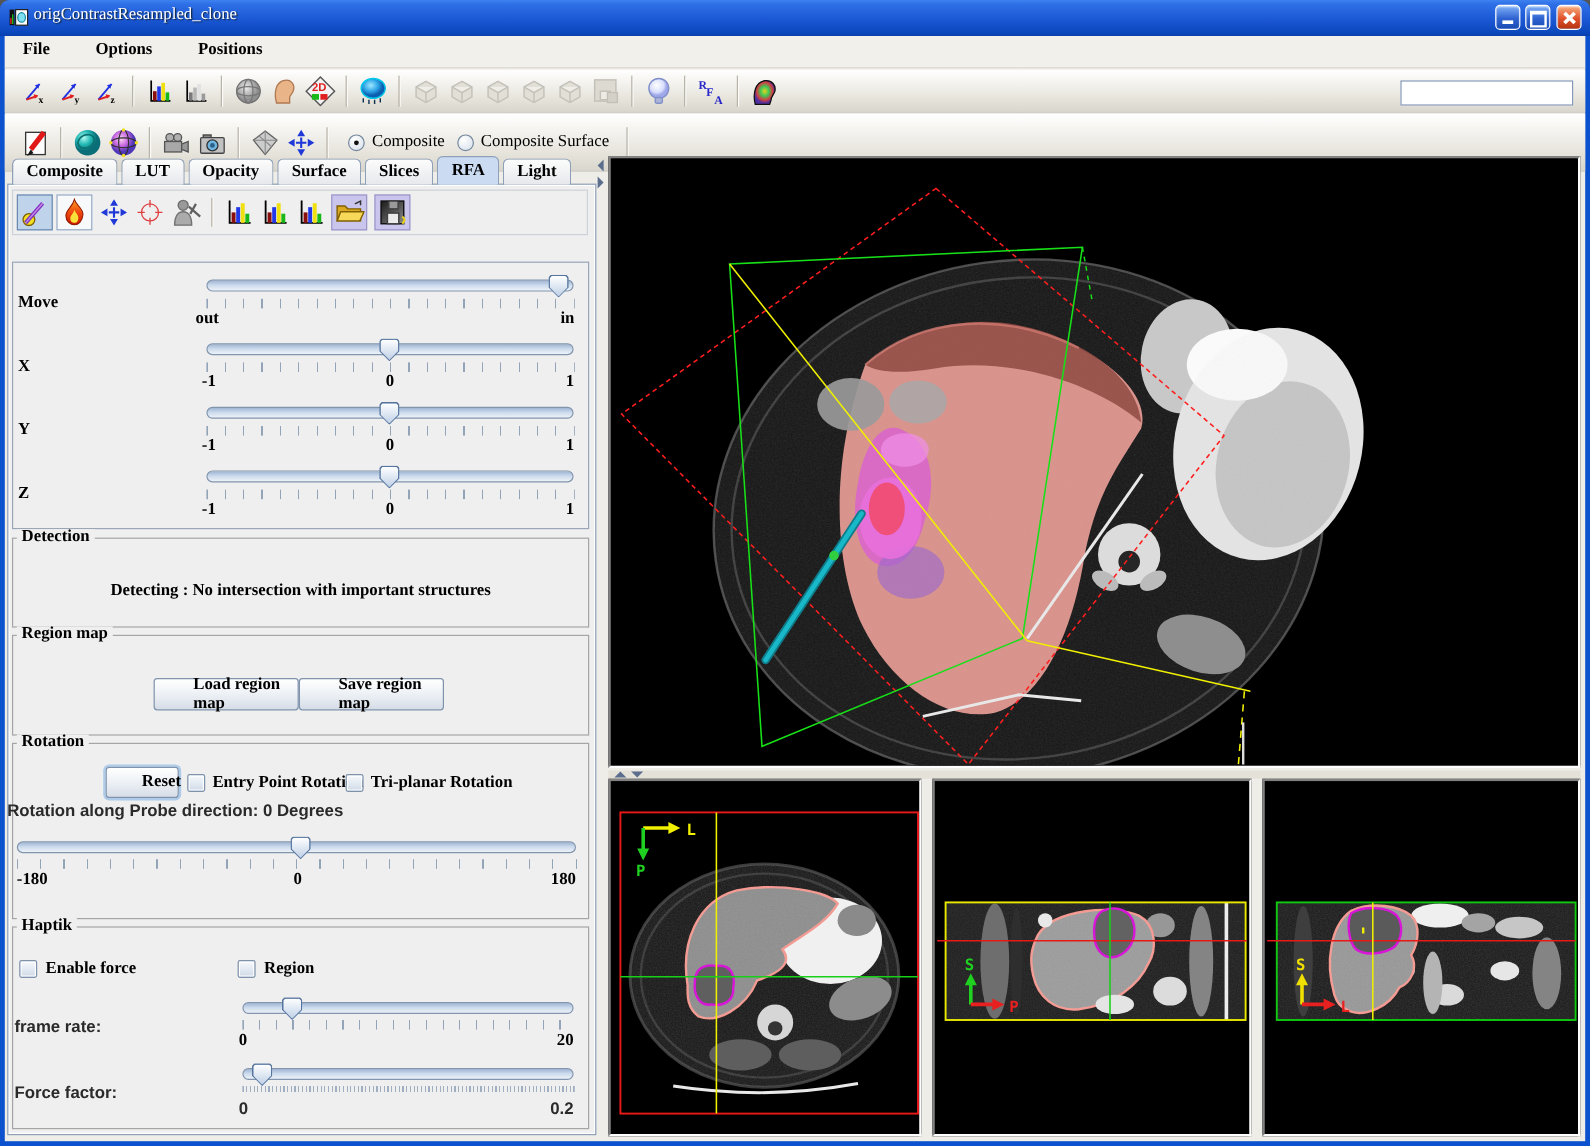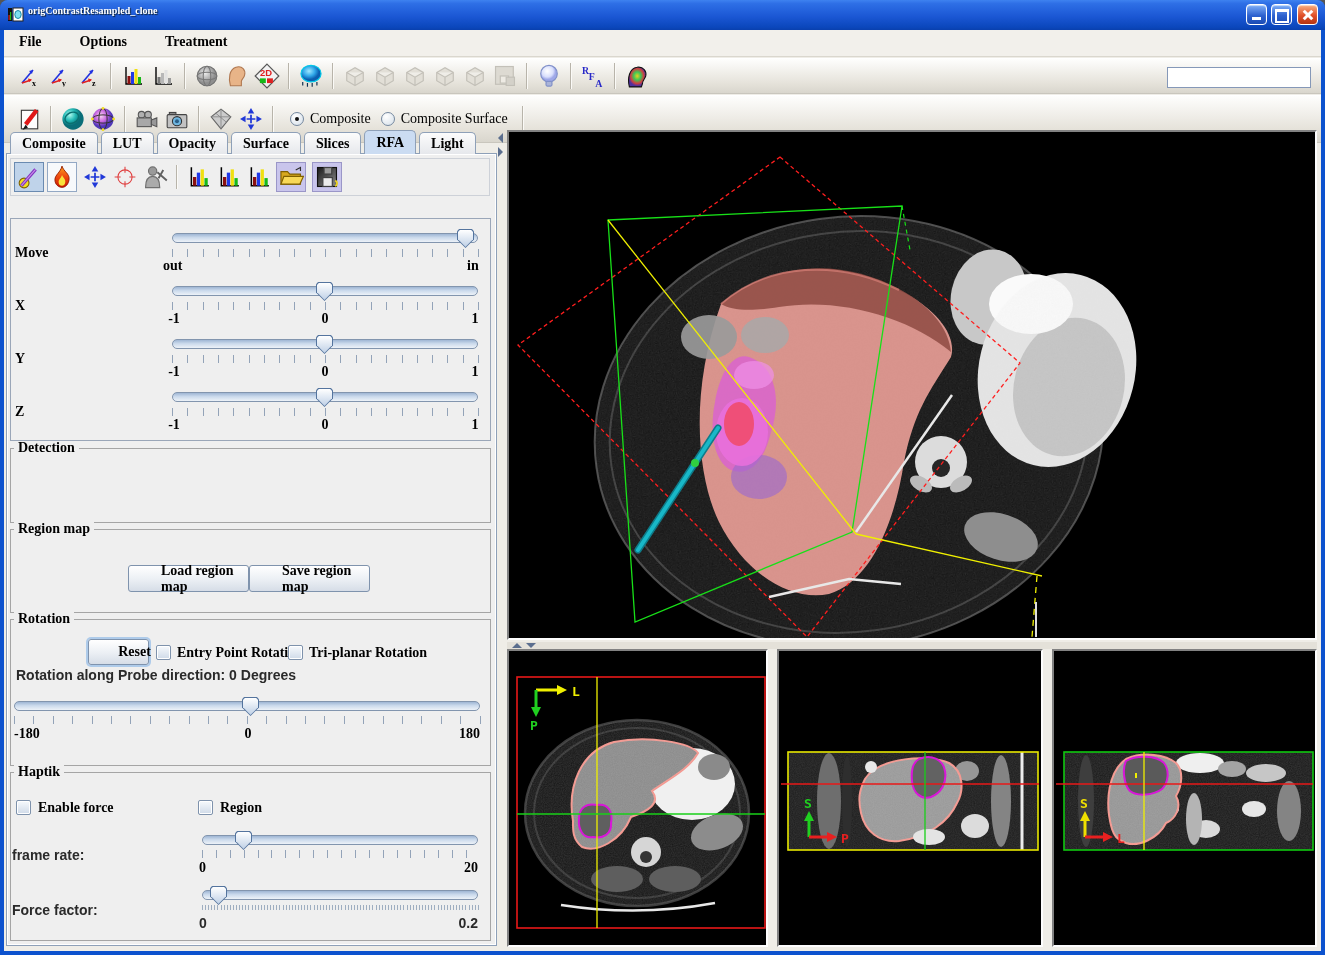--- a/index.html
+++ b/index.html
@@ -5,21 +5,21 @@
   html,body{margin:0;padding:0;background:#555;}
   *{box-sizing:border-box;}
   .window{position:relative;width:1325px;height:955px;background:#0C52CE;border-radius:8px 8px 0 0;overflow:hidden;
           font-family:"Liberation Serif","DejaVu Serif",serif;}
   .ab{position:absolute;}
   .app{position:absolute;left:4px;top:30px;width:1317px;height:921px;background:#EFEDE7;}
 
   
   .titlebar{position:absolute;left:0;top:0;width:1325px;height:30px;
     background:linear-gradient(#3E82F0 0%,#2E6FE6 12%,#1B57D4 55%,#0B47BC 90%,#0940AE 100%);}
-  .title-text{position:absolute;left:28px;top:5px;color:#fff;font-weight:bold;font-size:10px;text-shadow:1px 1px 1px #123;}
+  .title-text{position:absolute;left:28px;top:5px;color:#fff;font-weight:normal;font-size:14px;text-shadow:1px 1px 1px #123;}
   .wbtn{position:absolute;top:4px;width:21px;height:21px;border:1px solid #fff;border-radius:4px;
     background:linear-gradient(#7FB0F8,#2E62D0 55%,#1A4BB4);box-shadow:inset 0 1px 1px rgba(255,255,255,.6);}
   .wbtn.close{background:linear-gradient(#F8B080,#E0512B 55%,#B53411);}
   .wbtn.min::after{content:'';display:block;width:9px;height:3px;background:#fff;margin:12px auto 0;}
   .wbtn.max::after{content:'';display:block;width:10px;height:9px;border:2px solid #fff;border-top-width:3px;margin:4px auto 0;}
   .wbtn.close::before,.wbtn.close::after{content:'';position:absolute;left:50%;top:50%;width:12px;height:3px;background:#fff;}
   .wbtn.close::before{transform:translate(-50%,-50%) rotate(45deg);}
   .wbtn.close::after{transform:translate(-50%,-50%) rotate(-45deg);}
 
   
@@ -277,21 +277,21 @@
     </svg>
     <span class="title-text">origContrastResampled_clone</span>
     <div class="wbtn min" style="right:58px"></div>
     <div class="wbtn max" style="right:33px"></div>
     <div class="wbtn close" style="right:7px"></div>
   </div>
 
   <div class="menubar">
     <div class="menu-item">File</div>
     <div class="menu-item" style="margin-left:12px">Options</div>
-    <div class="menu-item" style="margin-left:12px">Treatment</div>
+    <div class="menu-item" style="margin-left:12px">Positions</div>
   </div>
 
   <div class="toolbar" style="top:58px;height:36px;padding-left:10px">
     <div class="tbtn">
         <svg width="22" height="22">
           <use href="#i-axis"></use>
           <text x="14" y="21" font-size="8" font-weight="bold" fill="#000">x</text>
         </svg>
       </div>
     <div class="tbtn">
@@ -542,34 +542,35 @@
     <div class="sl-track"></div>
     <div class="sl-thumb" style="left:144px"></div>
   </div>
   <div class="ab ticks" style="left:172px;top:408px;width:307px"></div>
   <span class="ab lb ctr" style="left:174px;top:417px">-1</span>
   <span class="ab lb ctr" style="left:325px;top:417px">0</span>
   <span class="ab lb ctr" style="left:475px;top:417px">1</span>
 
   <div class="gbox" style="left:10px;top:448px;width:481px;height:75px"></div>
   <span class="gtitle" style="left:14px;top:441px">Detection</span>
+  <div class="ab lb" style="left:10px;top:485px;width:481px;text-align:center">Detecting : No intersection with important structures</div>
 
   <div class="gbox" style="left:10px;top:529px;width:481px;height:84px"></div>
   <span class="gtitle" style="left:14px;top:522px">Region map</span>
   <div class="btn" style="left:128px;top:565px;width:121px;height:27px">Load region map</div>
   <div class="btn" style="left:249px;top:565px;width:121px;height:27px">Save region map</div>
 
   <div class="gbox" style="left:10px;top:619px;width:481px;height:147px"></div>
   <span class="gtitle" style="left:14px;top:612px">Rotation</span>
   <div class="btn focus" style="left:88px;top:639px;width:61px;height:26px">Reset</div>
   <div class="cb" style="left:156px;top:645px"></div>
   <span class="ab lb" style="left:177px;top:645px">Entry Point Rotation</span>
   <div class="cb" style="left:288px;top:645px"></div>
   <span class="ab lb" style="left:309px;top:645px">Tri-planar Rotation</span>
-  <div class="ab sans" style="left:16px;top:667px">Rotation along Probe direction: 0 Degrees</div>
+  <div class="ab sans" style="left:6px;top:667px">Rotation along Probe direction: 0 Degrees</div>
   <div class="ab sl" style="left:14px;top:697px;width:466px">
     <div class="sl-track"></div>
     <div class="sl-thumb" style="left:228px"></div>
   </div>
   <div class="ab ticks t19" style="left:14px;top:716px;width:467px"></div>
   <span class="ab lb" style="left:14px;top:726px">-180</span>
   <span class="ab lb ctr" style="left:248px;top:726px">0</span>
   <span class="ab lb rt" style="left:480px;top:726px">180</span>
 
   <div class="gbox" style="left:10px;top:772px;width:481px;height:169px"></div>

